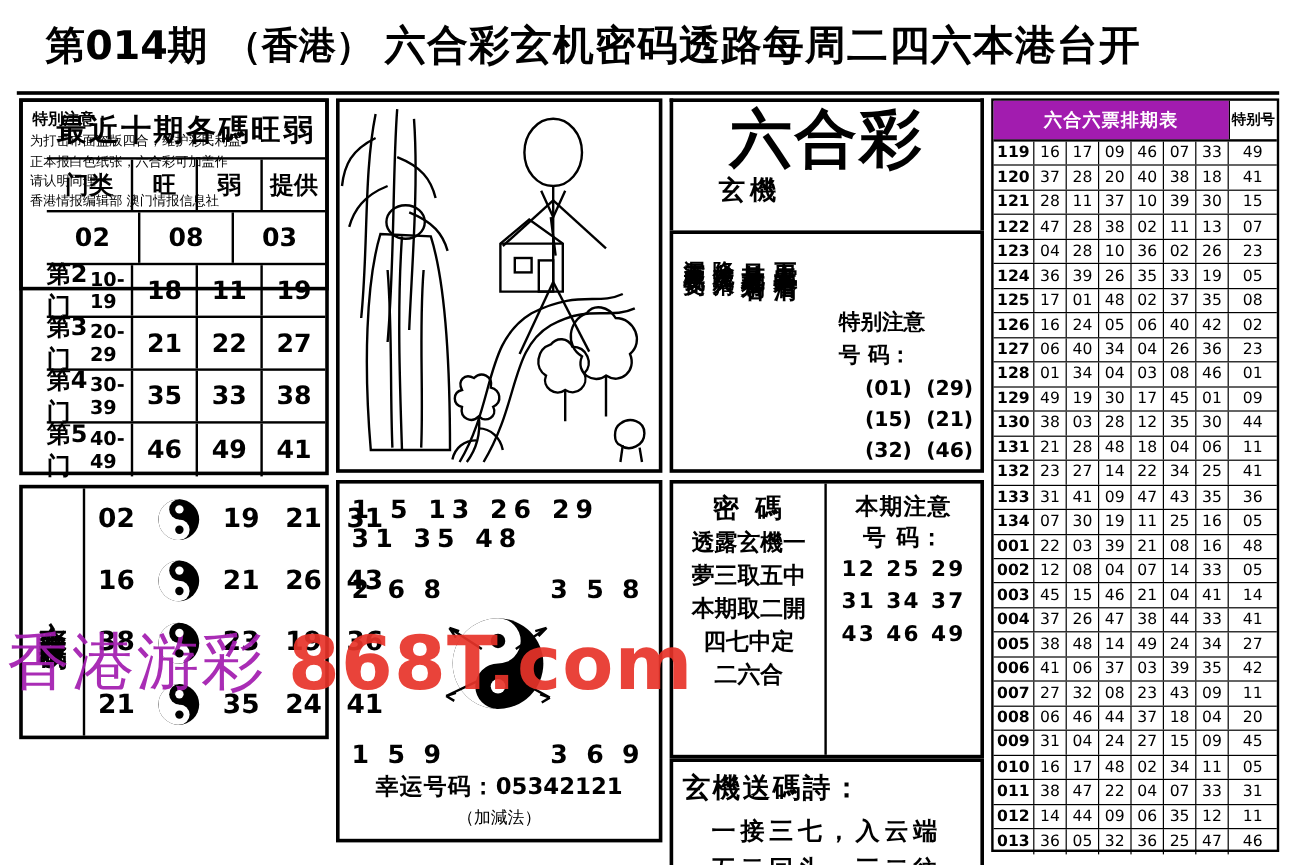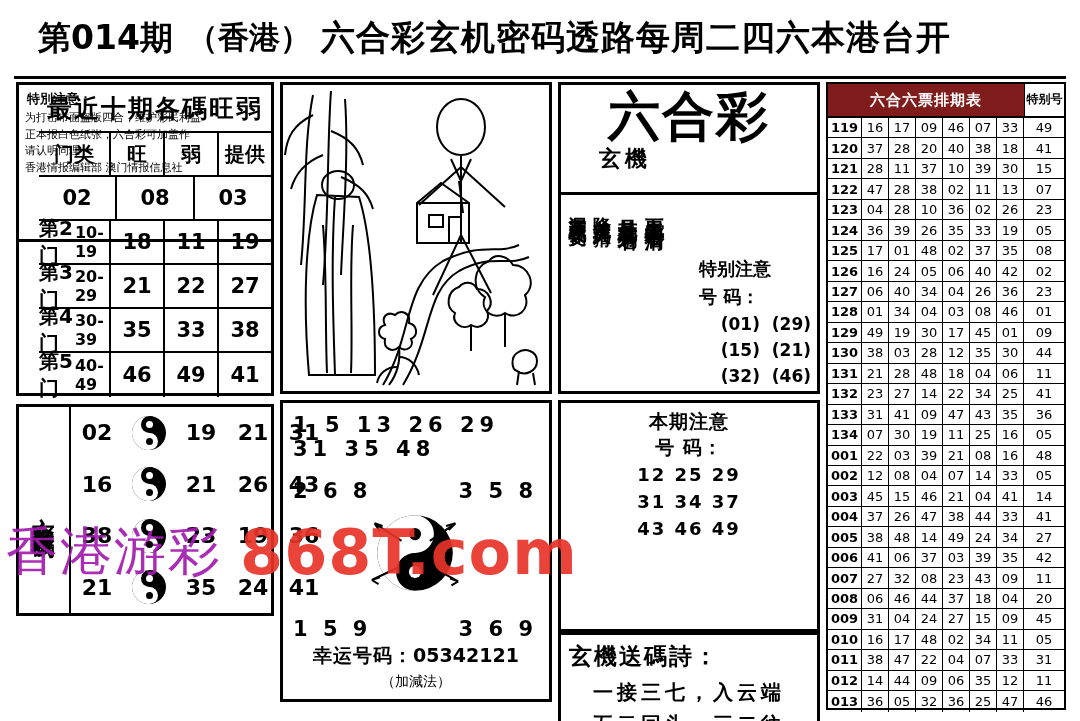--- a/index.html
+++ b/index.html
@@ -130,21 +130,21 @@
   .mima-right .n { font-size:18px; font-weight:bold; line-height:1.5; letter-spacing:2px;}
 
   .shi-box { position:absolute; left:0; top:550px; width:262px; height:152px; border:3px solid #000; }
   .shi-title { font-size:23px; font-weight:bold; padding:6px 0 4px 8px; letter-spacing:2px;font-family:Liberation Mono, monospace;}
   .shi-line { font-size:20px; font-weight:bold; text-align:center; letter-spacing:4px; line-height:1.6; }
 
   
   .right-tbl { position:absolute; left:826px; top:82px; width:240px; height:628px; border:2px solid #000; }
   .rt-head { display:flex; height:34px; border-bottom:2px solid #000; }
   .rt-head .brand { flex:1; font-size:15px; font-weight:bold; display:flex; align-items:center; justify-content:center;
-                    background:#7f1d1d; color:#fff; letter-spacing:1px;}
+                    background:#a21caf; color:#fff; letter-spacing:1px;}
   .rt-head .sp { width:40px; font-size:12px; font-weight:bold; display:flex; align-items:center; justify-content:center;
                  border-left:1px solid #000; line-height:1.1; text-align:center;}
   .rt-row { display:flex; height:26px; border-bottom:1px solid #000; }
   .rt-row:last-child { border-bottom:none; }
   .rt-c { flex:1; font-size:13px; display:flex; align-items:center; justify-content:center; border-right:1px solid #000; }
   .rt-c.idx { flex:0 0 34px; font-weight:bold; }
   .rt-c.sp { flex:0 0 40px; border-right:none; }
 
   
   .wm {
@@ -394,20 +394,28 @@
       <div class="notice-box">
         <div class="tt">特别注意</div>
         <div class="tt">号 码：</div>
         <div class="nums"><span>(01)</span>&nbsp;&nbsp;<span>(29)</span></div>
         <div class="nums"><span>(15)</span>&nbsp;&nbsp;<span>(21)</span></div>
         <div class="nums"><span>(32)</span>&nbsp;&nbsp;<span>(46)</span></div>
       </div>
     </div>
 
     <div class="mima-box">
+      <div class="mima-left">
+        <div class="t">密 碼</div>
+        <div class="l">透露玄機一</div>
+        <div class="l">夢三取五中</div>
+        <div class="l">本期取二開</div>
+        <div class="l">四七中定</div>
+        <div class="l">二六合</div>
+      </div>
       <div class="mima-right">
         <div class="t">本期注意</div>
         <div class="t">号 码：</div>
         <div class="n">12  25  29</div>
         <div class="n">31  34  37</div>
         <div class="n">43  46  49</div>
       </div>
     </div>
 
     <div class="shi-box">

